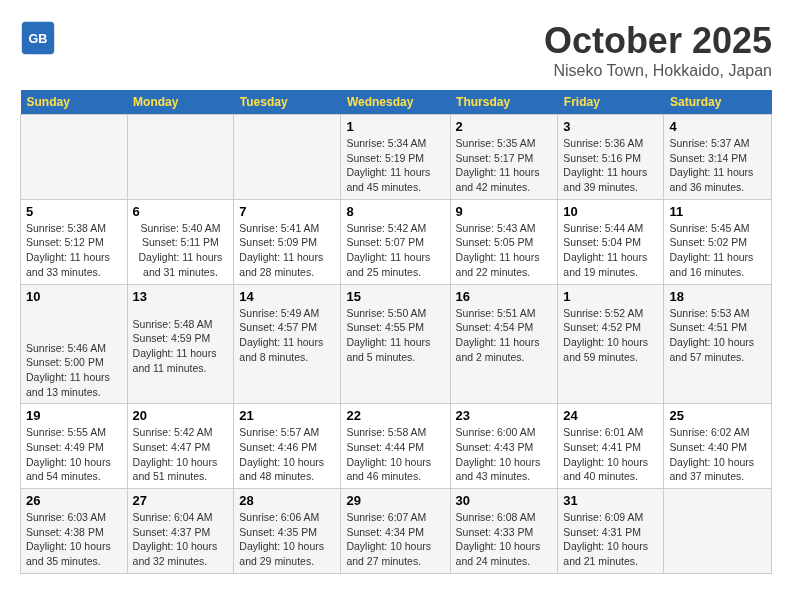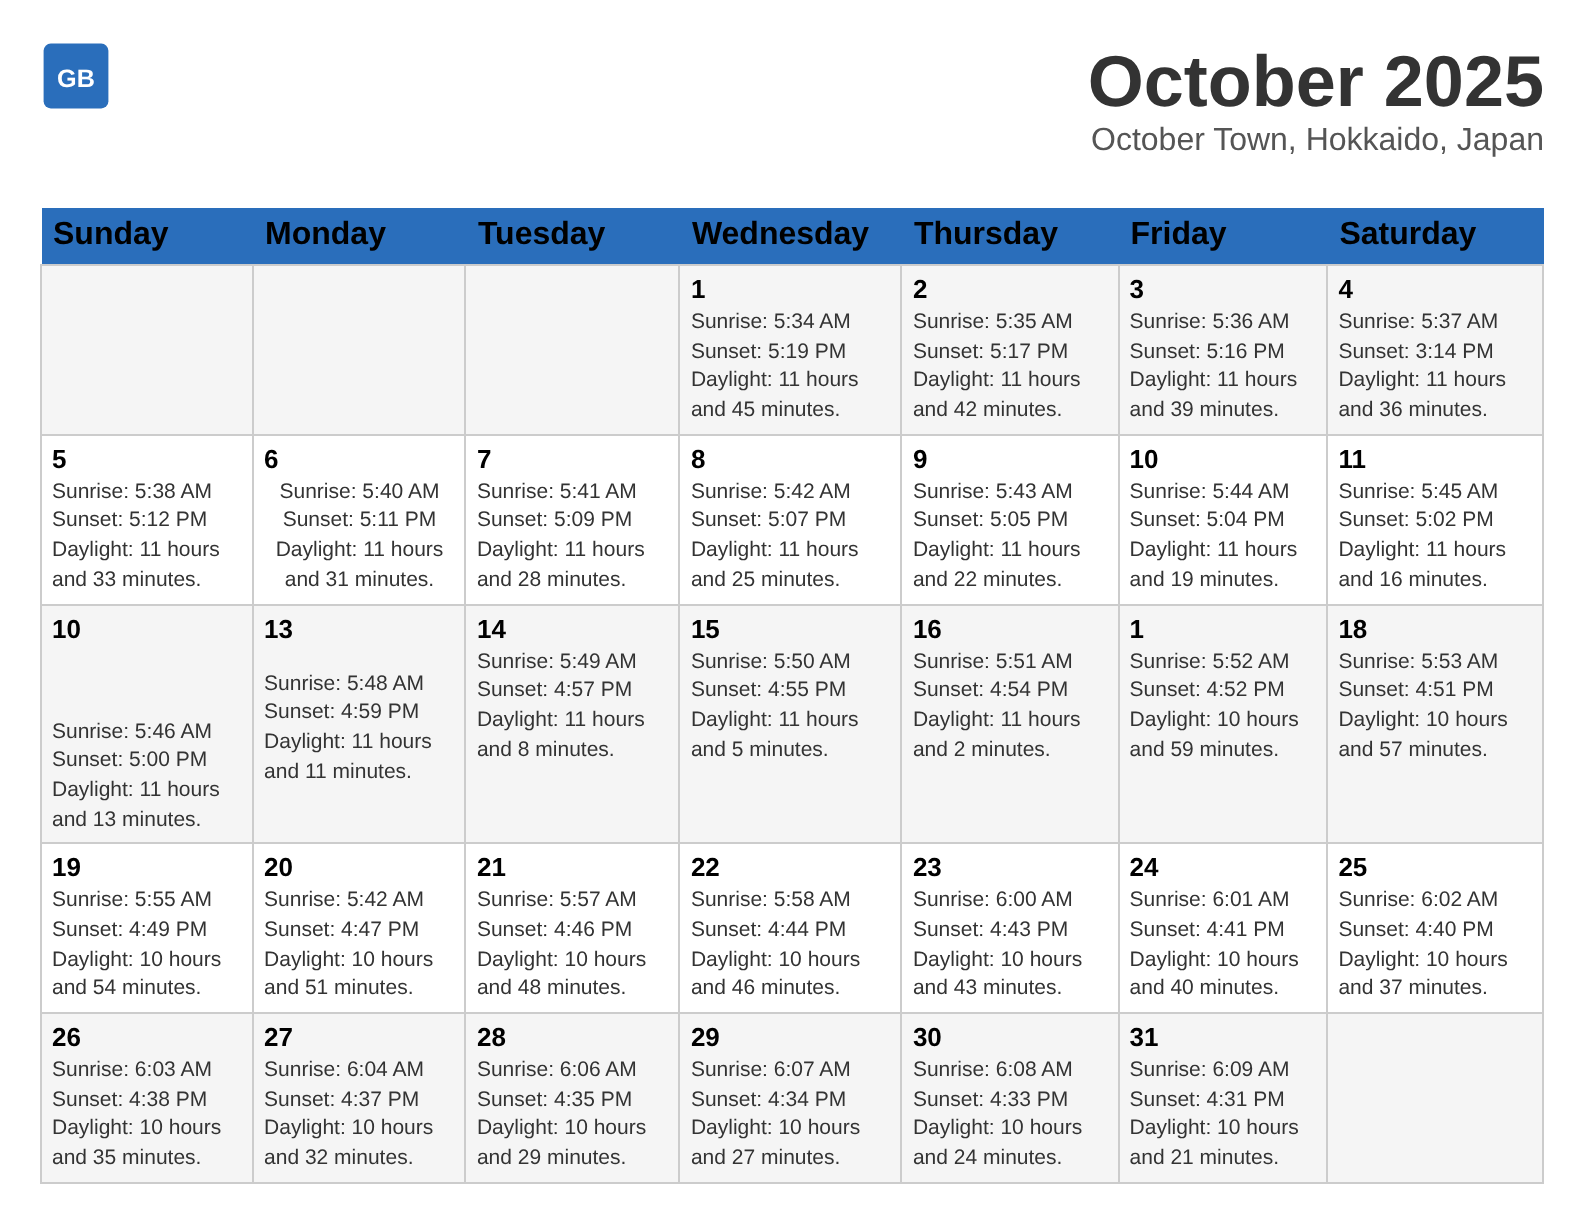--- a/index.html
+++ b/index.html
@@ -7,21 +7,21 @@
       font-family: Arial, sans-serif;
       background: #fff;
       width: 792px;
       min-height: 612px;
       padding: 20px;
     }
     .header {
       display: flex;
       align-items: flex-start;
       justify-content: space-between;
-      margin-bottom: 24px;
+      margin-bottom: 10px;
     }
     .logo {
       display: flex;
       align-items: center;
     }
     .logo-text {
       font-size: 18px;
       font-weight: bold;
       color: #333;
       line-height: 1.1;
@@ -46,24 +46,24 @@
       font-size: 16px;
       color: #555;
     }
     table {
       width: 100%;
       border-collapse: collapse;
       font-size: 11px;
     }
     thead th {
       background-color: #2a6ebb;
-      color: #000000;
+      color: #fde047;
       padding: 5px 6px;
       text-align: left;
-      font-size: 16px;
+      font-size: 12px;
       font-weight: bold;
     }
     tbody tr {
       vertical-align: top;
     }
     tbody td {
       border: 1px solid #ccc;
       padding: 4px 5px;
       height: 80px;
       width: 113px;
@@ -94,21 +94,21 @@
 
 <div class="header">
   <div class="logo">
     <svg class="logo-icon" viewBox="0 0 40 40">
       <rect x="2" y="2" width="36" height="36" rx="4" fill="#2a6ebb"></rect>
       <text x="20" y="26" text-anchor="middle" fill="white" font-size="14" font-weight="bold">GB</text>
     </svg>
   </div>
   <div class="title-block">
     <div class="month-title">October 2025</div>
-    <div class="location-title">October Town, Hokkaido, Japan</div>
+    <div class="location-title">Niseko Town, Hokkaido, Japan</div>
   </div>
 </div>
 
 <table>
   <thead>
     <tr>
     <th>Sunday</th>
         <th>Monday</th>
         <th>Tuesday</th>
         <th>Wednesday</th>

